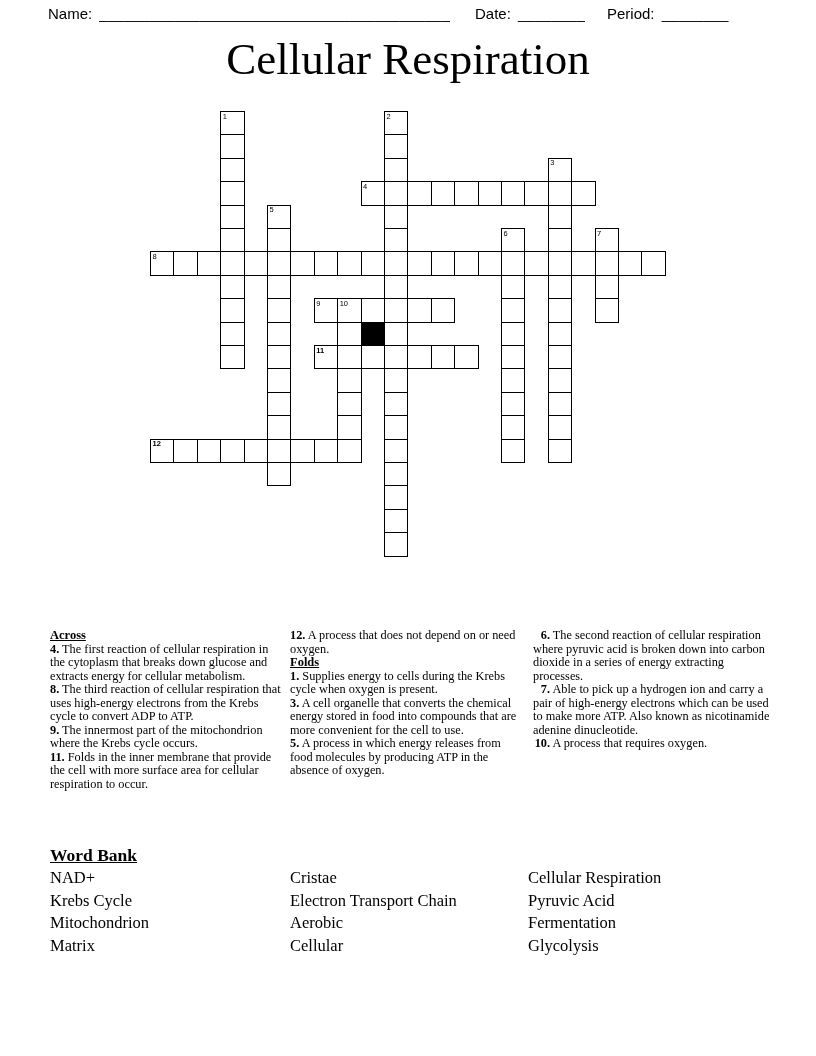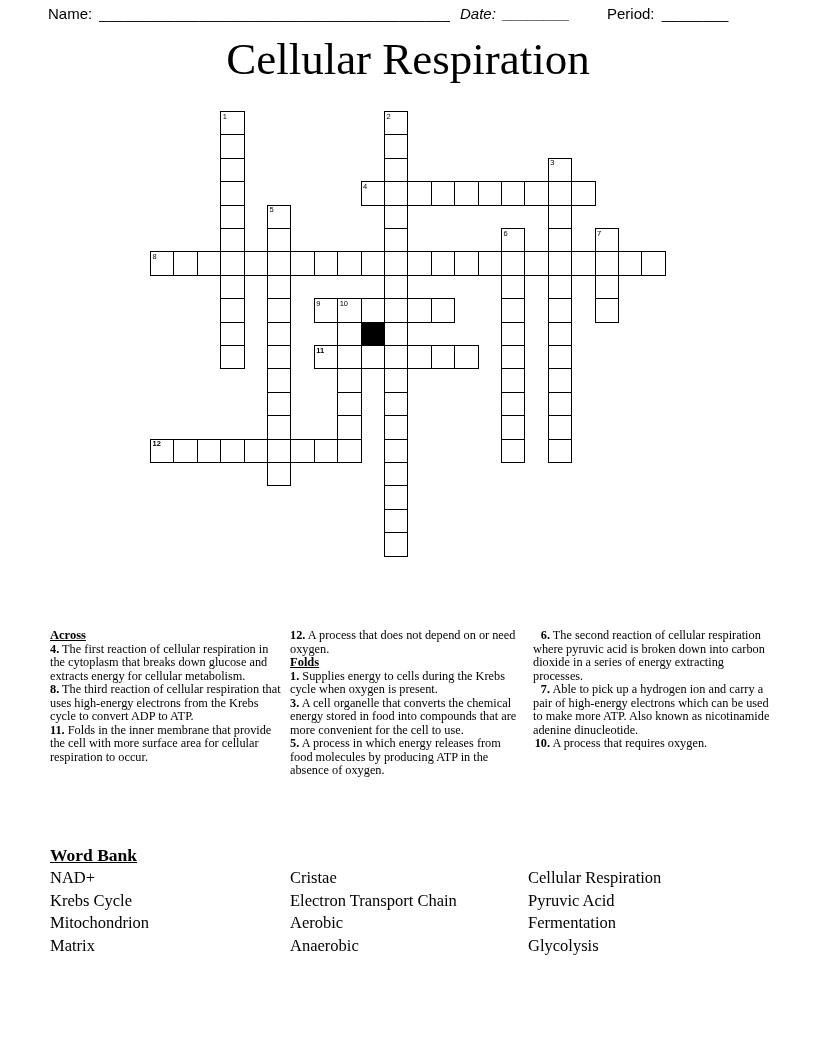--- a/index.html
+++ b/index.html
@@ -8,21 +8,21 @@
     width: 816px; height: 1056px; position: relative;
     font-family: "Liberation Serif", serif; color: #000; overflow: hidden;
   }
 
   
   .hdr-group {
     position: absolute; top: 5px; white-space: nowrap;
     font-family: "Liberation Sans", sans-serif; font-size: 15px;
   }
   #name-group   { left: 48px; }
-  #date-group   { left: 460px; font-style: italic; }
+  #date-group   { left: 475px; }
   #period-group { left: 607px; }
   .hdr-blank { letter-spacing: 0; margin-left: 3px; }
 
   
   .page-title {
     position: absolute; top: 33px; left: 0; width: 100%;
     text-align: center; font-size: 45px; font-weight: 400;
   }
 
   
@@ -221,20 +221,21 @@
     <div class="cw-cell" style="left: 93.6px; top: 327.6px;"></div>
     <div class="cw-cell" style="left: 140.4px; top: 327.6px;"></div>
     <div class="cw-cell" style="left: 163.8px; top: 327.6px;"></div>
     <div class="cw-cell cw-black" style="left: 210.6px; top: 210.6px;"></div>
   </div>
 
 <div class="clues" id="clue-col-1">
   <div class="clue-heading">Across</div>
   <p class="clue"><b>4.</b> <span>The first reaction of cellular respiration in the cytoplasm that breaks down glucose and extracts energy for cellular metabolism.</span></p>
   <p class="clue"><b>8.</b> <span>The third reaction of cellular respiration that uses high-energy electrons from the Krebs cycle to convert ADP to ATP.</span></p>
+  <p class="clue"><b>9.</b> <span>The innermost part of the mitochondrion where the Krebs cycle occurs.</span></p>
   <p class="clue"><b>11.</b> <span>Folds in the inner membrane that provide the cell with more surface area for cellular respiration to occur.</span></p>
 </div>
 
 <div class="clues" id="clue-col-2">
   <p class="clue"><b>12.</b> <span>A process that does not depend on or need oxygen.</span></p>
   <div class="clue-heading">Folds</div>
   <p class="clue"><b>1.</b> <span>Supplies energy to cells during the Krebs cycle when oxygen is present.</span></p>
   <p class="clue"><b>3.</b> <span>A cell organelle that converts the chemical energy stored in food into compounds that are more convenient for the cell to use.</span></p>
   <p class="clue"><b>5.</b> <span>A process in which energy releases from food molecules by producing ATP in the absence of oxygen.</span></p>
 </div>
@@ -249,20 +250,20 @@
 <div class="wb-col" id="wb-col-1">
     <p class="wb-item">NAD+</p>
     <p class="wb-item">Krebs Cycle</p>
     <p class="wb-item">Mitochondrion</p>
     <p class="wb-item">Matrix</p>
   </div>
 <div class="wb-col" id="wb-col-2">
     <p class="wb-item">Cristae</p>
     <p class="wb-item">Electron Transport Chain</p>
     <p class="wb-item">Aerobic</p>
-    <p class="wb-item">Anaerobic</p>
+    <p class="wb-item">Cellular</p>
   </div>
 <div class="wb-col" id="wb-col-3">
     <p class="wb-item">Cellular Respiration</p>
     <p class="wb-item">Pyruvic Acid</p>
     <p class="wb-item">Fermentation</p>
     <p class="wb-item">Glycolysis</p>
   </div>
 
 </body></html>

